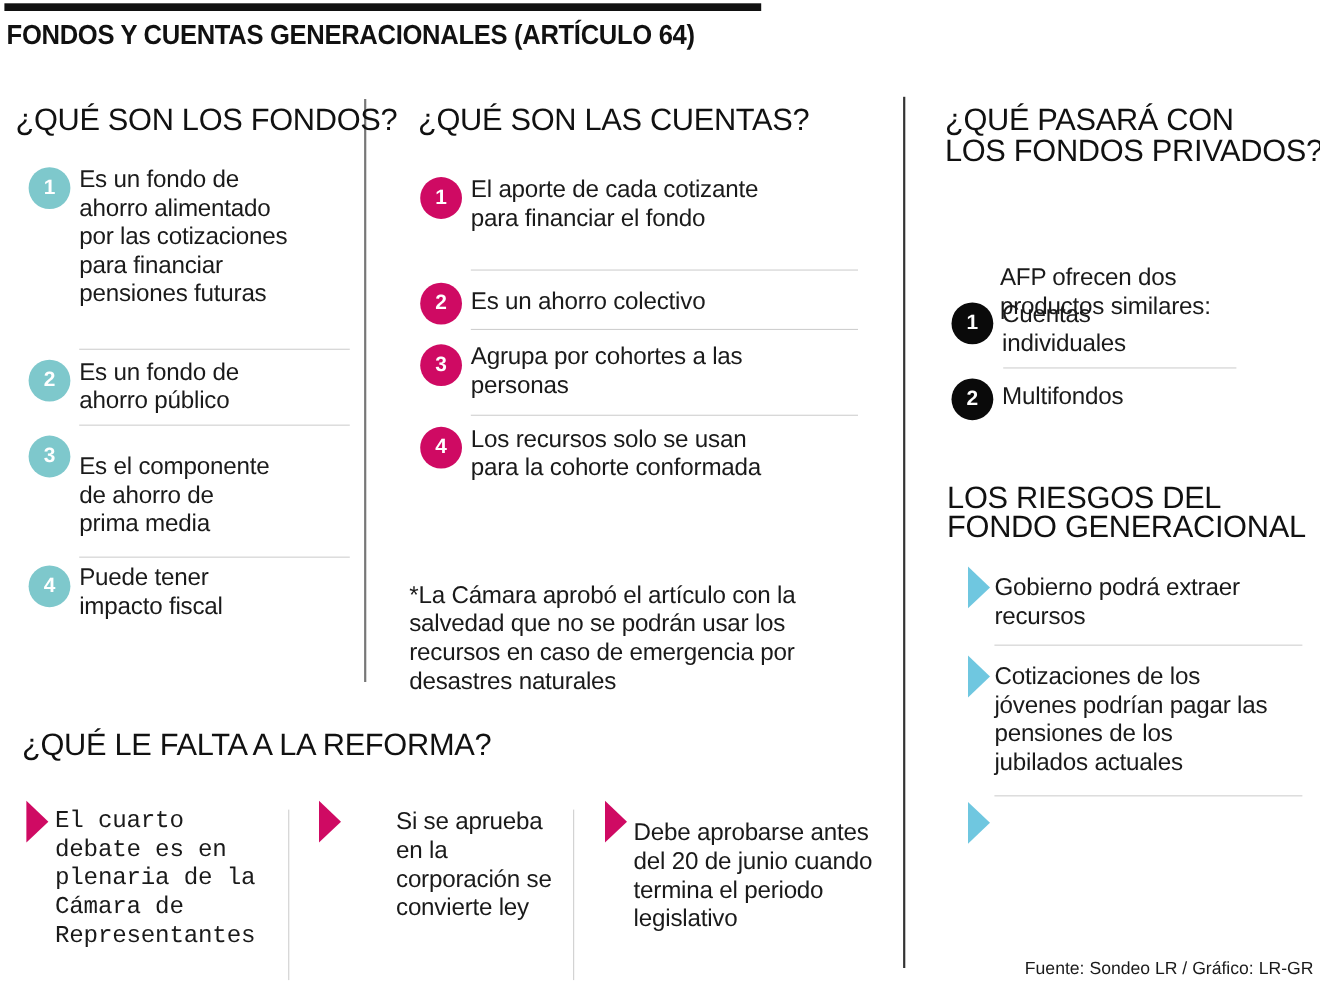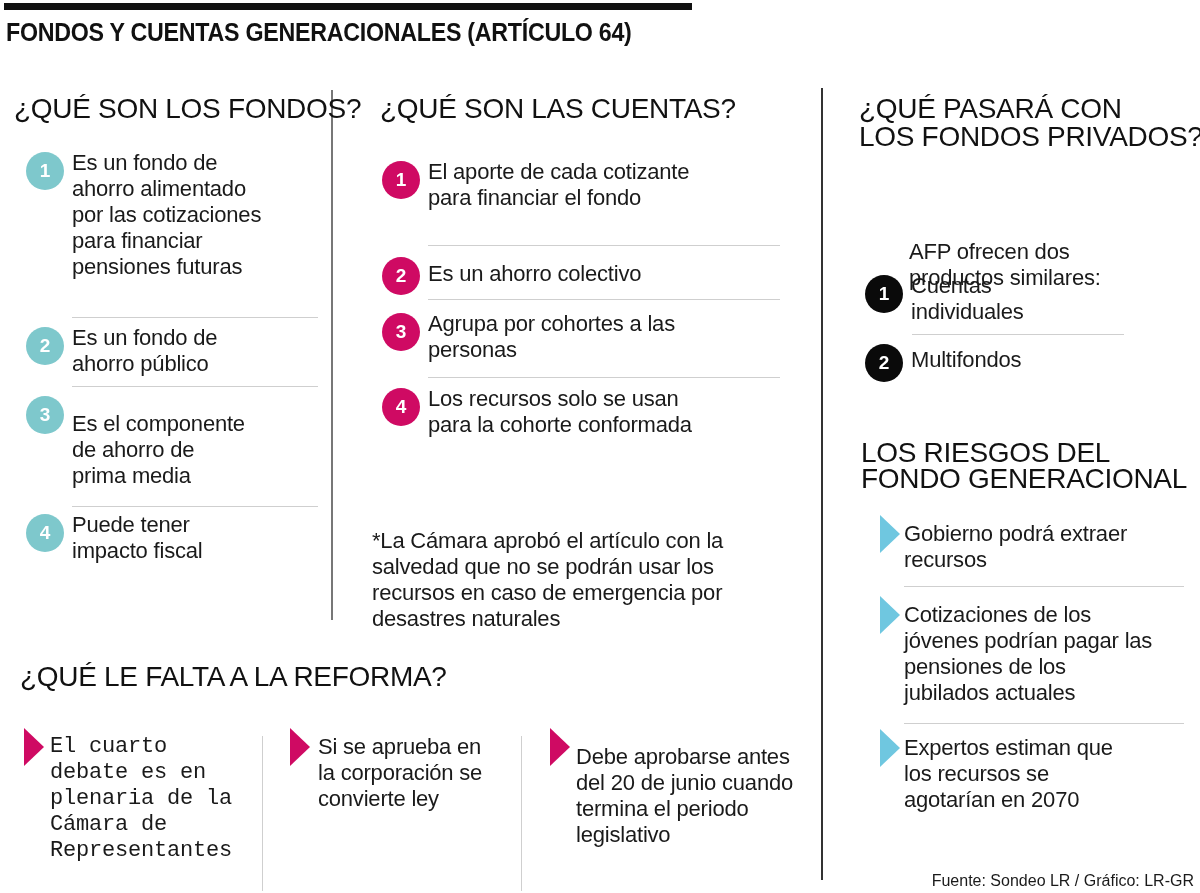--- a/index.html
+++ b/index.html
@@ -114,31 +114,30 @@
 <div class="hr" style="left:904px; top:586px; width:280px;"></div>
 
 <div class="item" style="left:880px; top:596px; width:300px;">
   <div class="arrow blue" style="margin-right:4px;"></div>
   <div class="itext" style="width:250px; margin-top:6px;">Cotizaciones de los jóvenes podrían pagar las pensiones de los jubilados actuales</div>
 </div>
 <div class="hr" style="left:904px; top:723px; width:280px;"></div>
 
 <div class="item" style="left:880px; top:729px; width:300px;">
   <div class="arrow blue" style="margin-right:4px;"></div>
-  <div class="itext" style="width:240px; margin-top:6px;">Expertos estiman que los recursos se agotarían en 2070</div>
 </div>
 
 <div class="section-head" style="left:20px; top:664px;">¿QUÉ LE FALTA A LA REFORMA?</div>
 
 <div class="item" style="left:24px; top:728px; width:230px;">
   <div class="arrow magenta" style="margin-right:6px;"></div>
   <div class="itext" style="width:190px; margin-top:6px;font-family:Liberation Mono, monospace;">El cuarto debate es en plenaria de la Cámara de Representantes</div>
 </div>
 
-<div class="item" style="left:290px; top:728px; width:230px;">
+<div class="item" style="left:290px; top:728px; width:230px;gap:42px;">
   <div class="arrow magenta" style="margin-right:8px;"></div>
   <div class="itext" style="width:170px; margin-top:6px;">Si se aprueba en la corporación se convierte ley</div>
 </div>
 
 <div class="item" style="left:550px; top:728px; width:260px;">
   <div class="arrow magenta" style="margin-right:6px;"></div>
   <div class="itext" style="width:225px; margin-top:16px;">Debe aprobarse antes del 20 de junio cuando termina el periodo legislativo</div>
 </div>
 
 <div class="source">Fuente: Sondeo LR / Gráfico: LR-GR</div>

